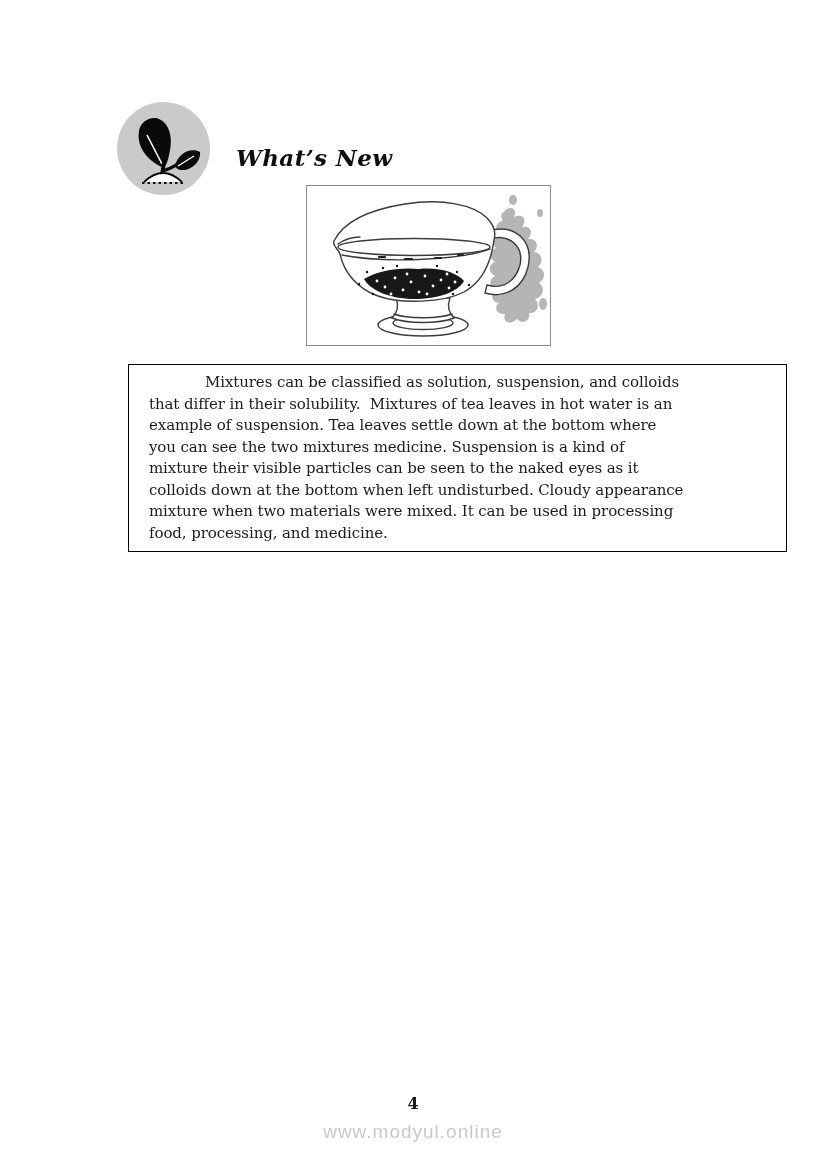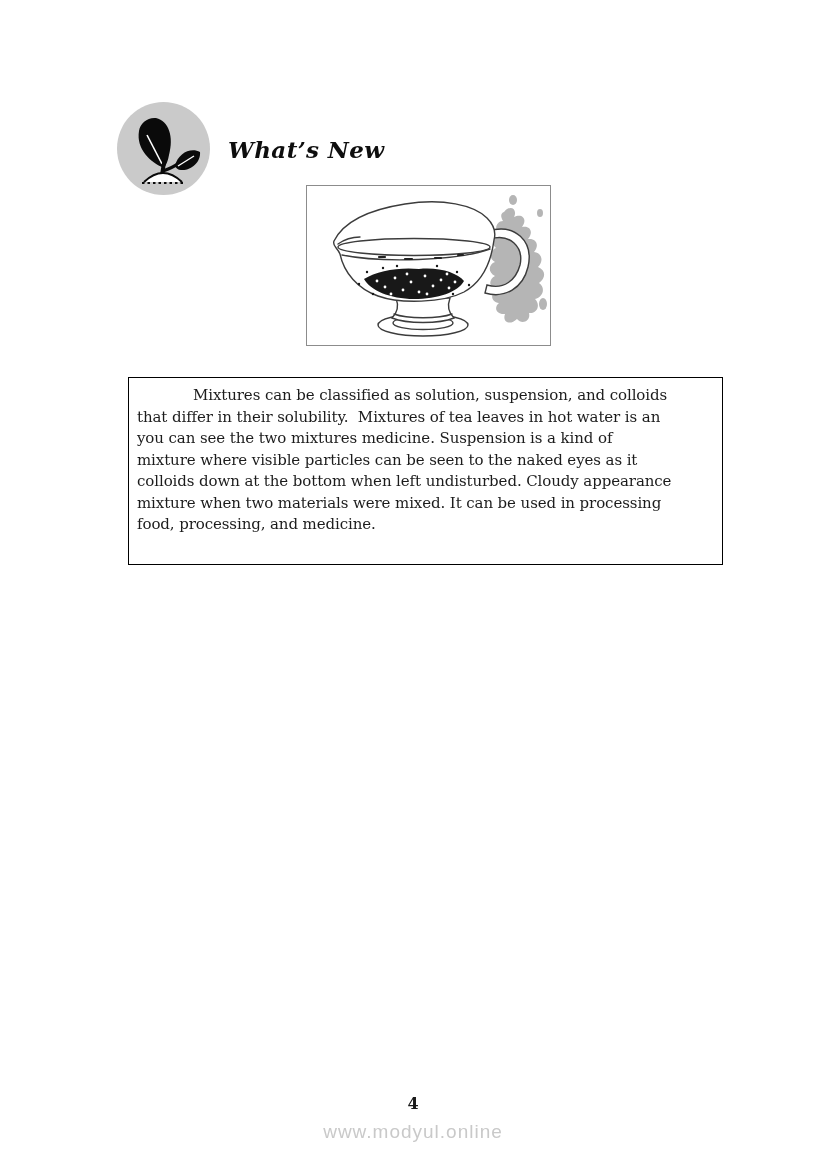--- a/index.html
+++ b/index.html
@@ -8,35 +8,35 @@
     font-family:"DejaVu Serif", serif; overflow:hidden;
   }
   
   .icon-circle {
     position:absolute; left:117px; top:102px; width:93px; height:93px;
     border-radius:50%; background:#cacaca;
     display:flex; align-items:center; justify-content:center;
   }
   
   .heading {
-    position:absolute; left:228px; top:138px; margin:0;
+    position:absolute; left:228px; top:138px; margin:8px;
     font-family:"DejaVu Serif", serif; font-size:23px; line-height:1.05;
     font-weight:bold; font-style:italic; color:#0e0e0e; letter-spacing:0.4px;
   }
   
   .figure-frame {
     position:absolute; left:306px; top:185px; width:243px; height:159px;
     margin:0; border:1px solid #8c8c8c; background:#ffffff; box-sizing:content-box;
   }
   .figure-frame svg { display:block; width:243px; height:159px; }
   
   .textbox {
-    position:absolute; left:128px; top:377px; width:595px; height:188px;
+    position:absolute; left:128px; top:364px; width:659px; height:188px;
     border:1.5px solid #000000; box-sizing:border-box;
-    padding:7px 6px 0 8px; color:#1c1c1c; overflow:hidden;
+    padding:7px 6px 0 20px; color:#1c1c1c; overflow:hidden;
   }
   .textbox .line {
     font-size:15px; line-height:21.5px; white-space:pre; letter-spacing:-0.1px;
   }
   .textbox .line.indent { padding-left:56px; }
   
   .pagenum {
     position:absolute; left:0; top:1094px; width:826px; text-align:center;
     font-size:16px; font-weight:bold; color:#1a1a1a;
   }
@@ -137,22 +137,23 @@
         <circle cx="66" cy="108" r="1.2"></circle>
           <circle cx="90" cy="80" r="1.2"></circle>
           <circle cx="130" cy="80" r="1.2"></circle>
       </g>
     </svg>
   </figure>
 
   <div class="textbox">
     <div class="line indent">Mixtures can be classified as solution, suspension, and colloids</div>
     <div class="line">that differ in their solubility.  Mixtures of tea leaves in hot water is an</div>
+    <div class="line">example of suspension. Tea leaves settle down at the bottom where</div>
     <div class="line">you can see the two mixtures medicine. Suspension is a kind of</div>
-    <div class="line">mixture where visible particles can be seen to the naked eyes as it</div>
+    <div class="line">mixture their visible particles can be seen to the naked eyes as it</div>
     <div class="line">colloids down at the bottom when left undisturbed. Cloudy appearance</div>
     <div class="line">mixture when two materials were mixed. It can be used in processing</div>
     <div class="line">food, processing, and medicine.</div>
   </div>
 
   <div class="pagenum">4</div>
   <div class="watermark">www.modyul.online</div>
 
 </div>
 

